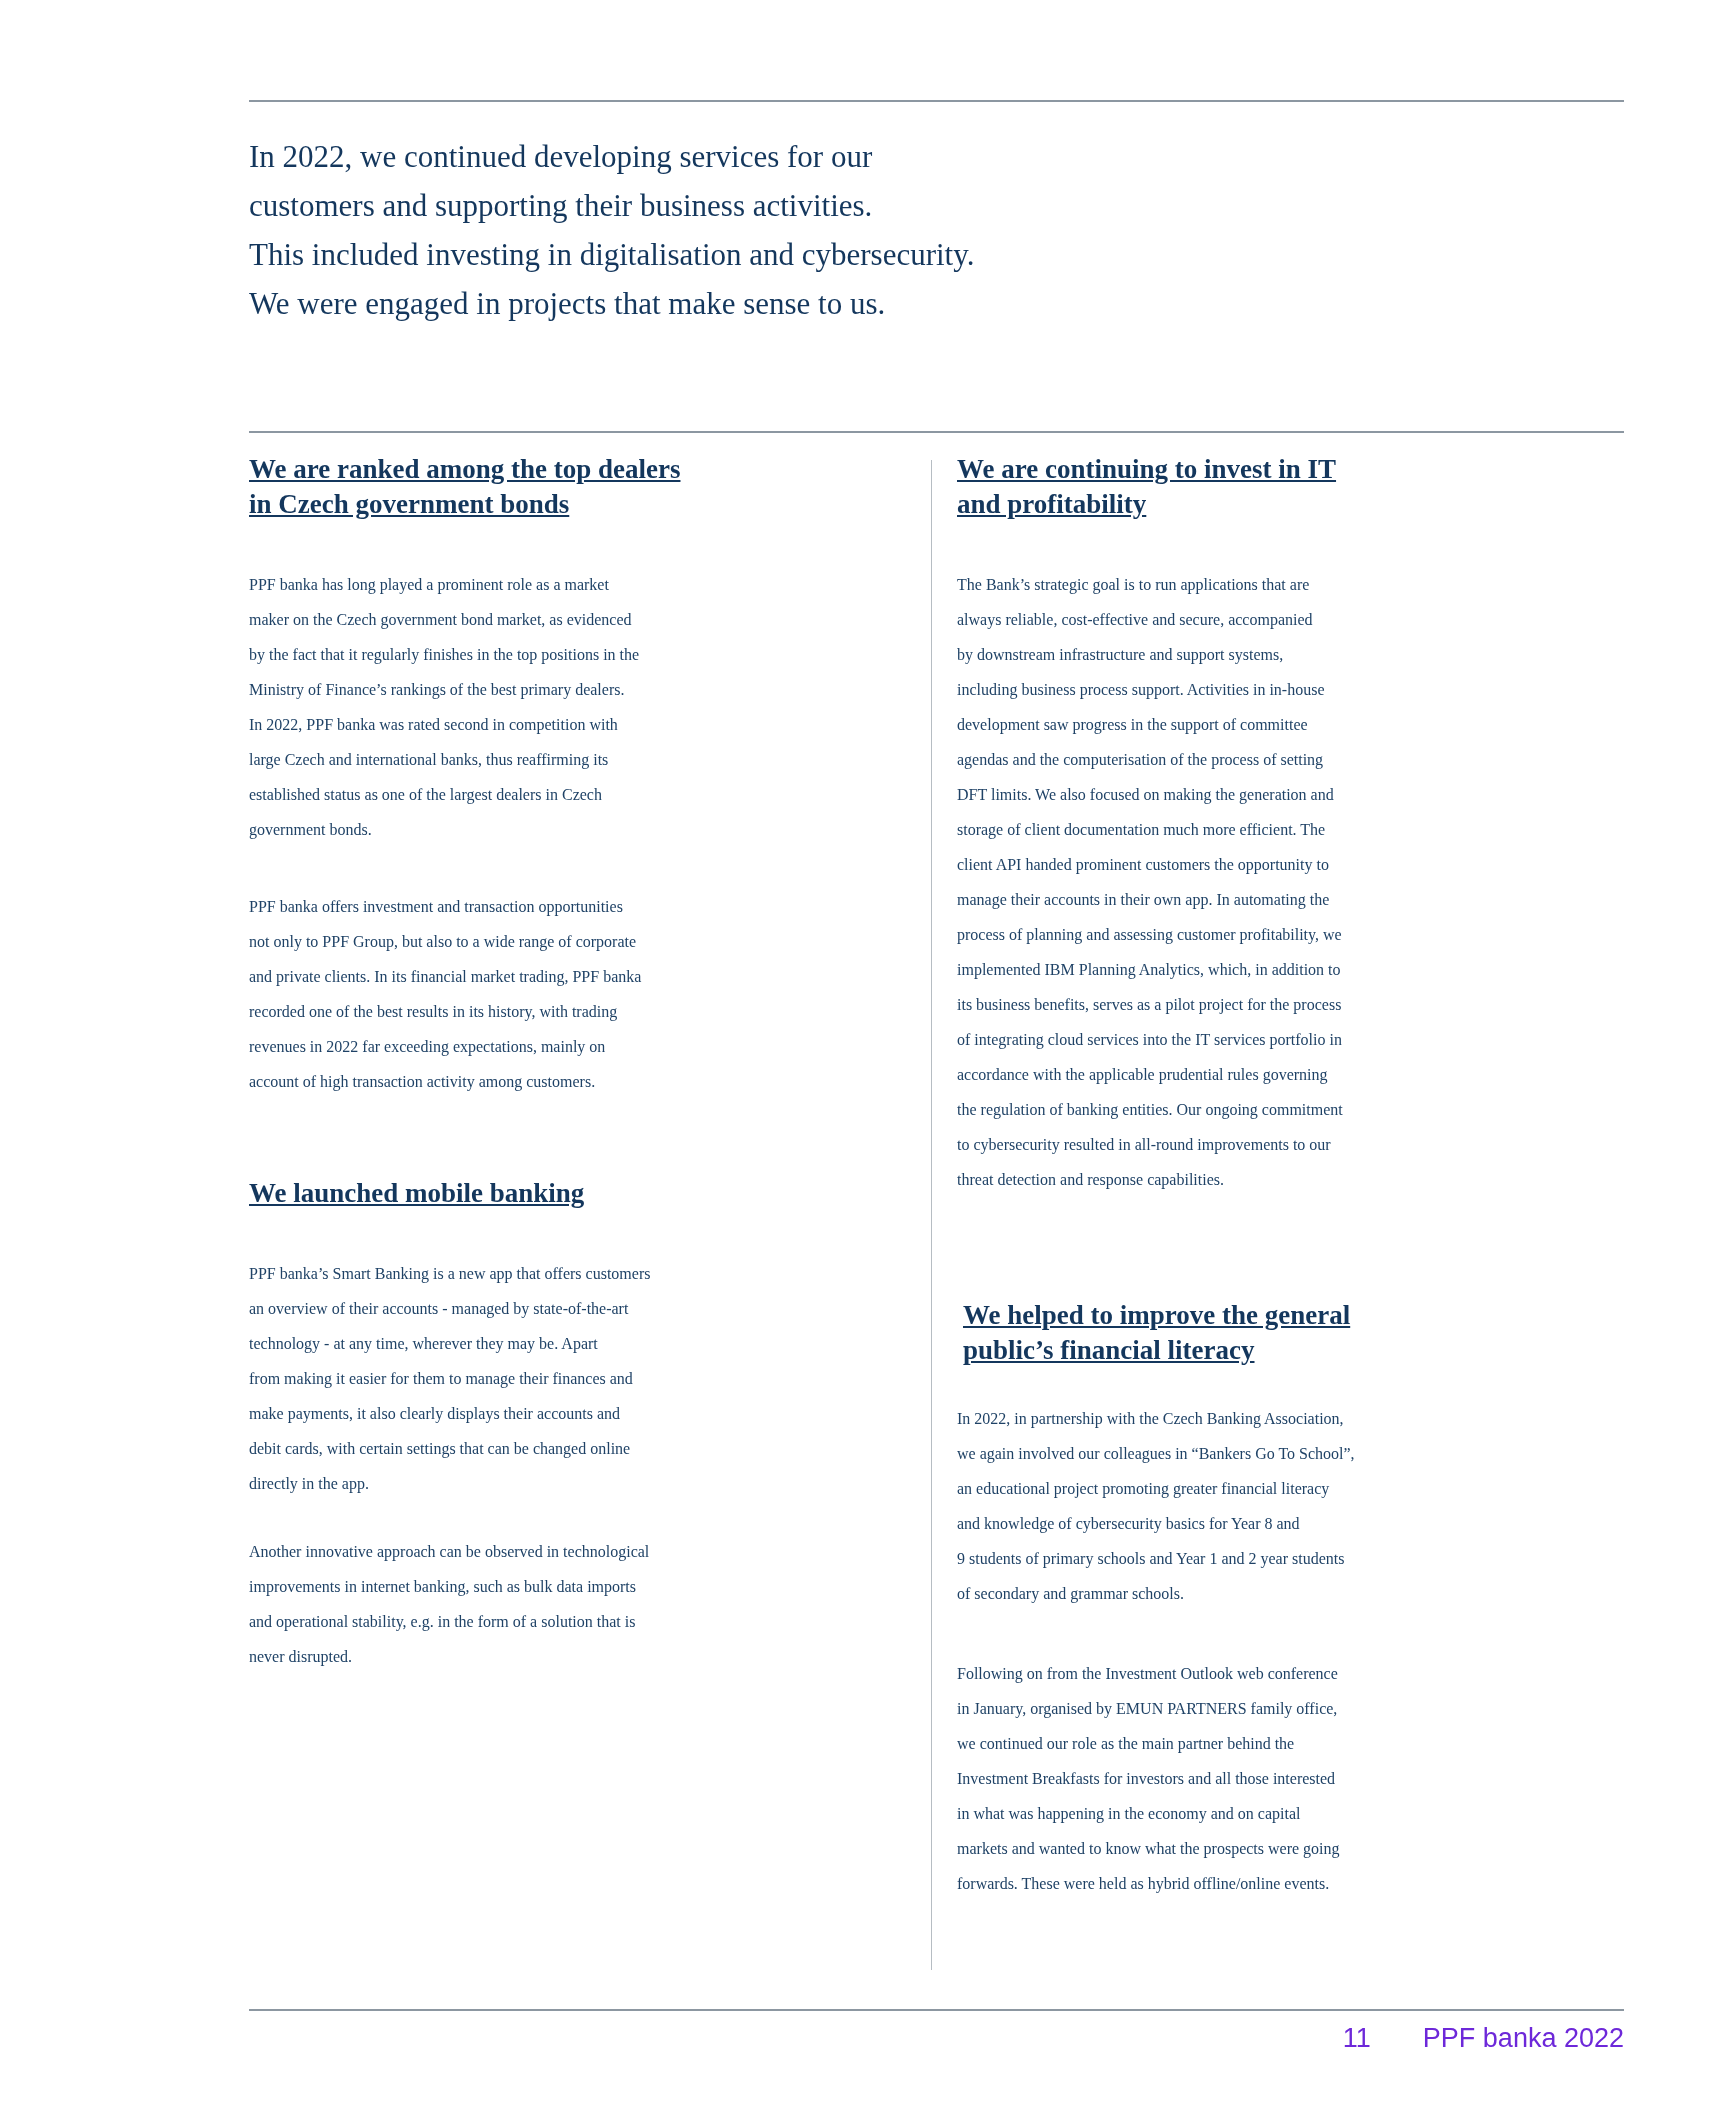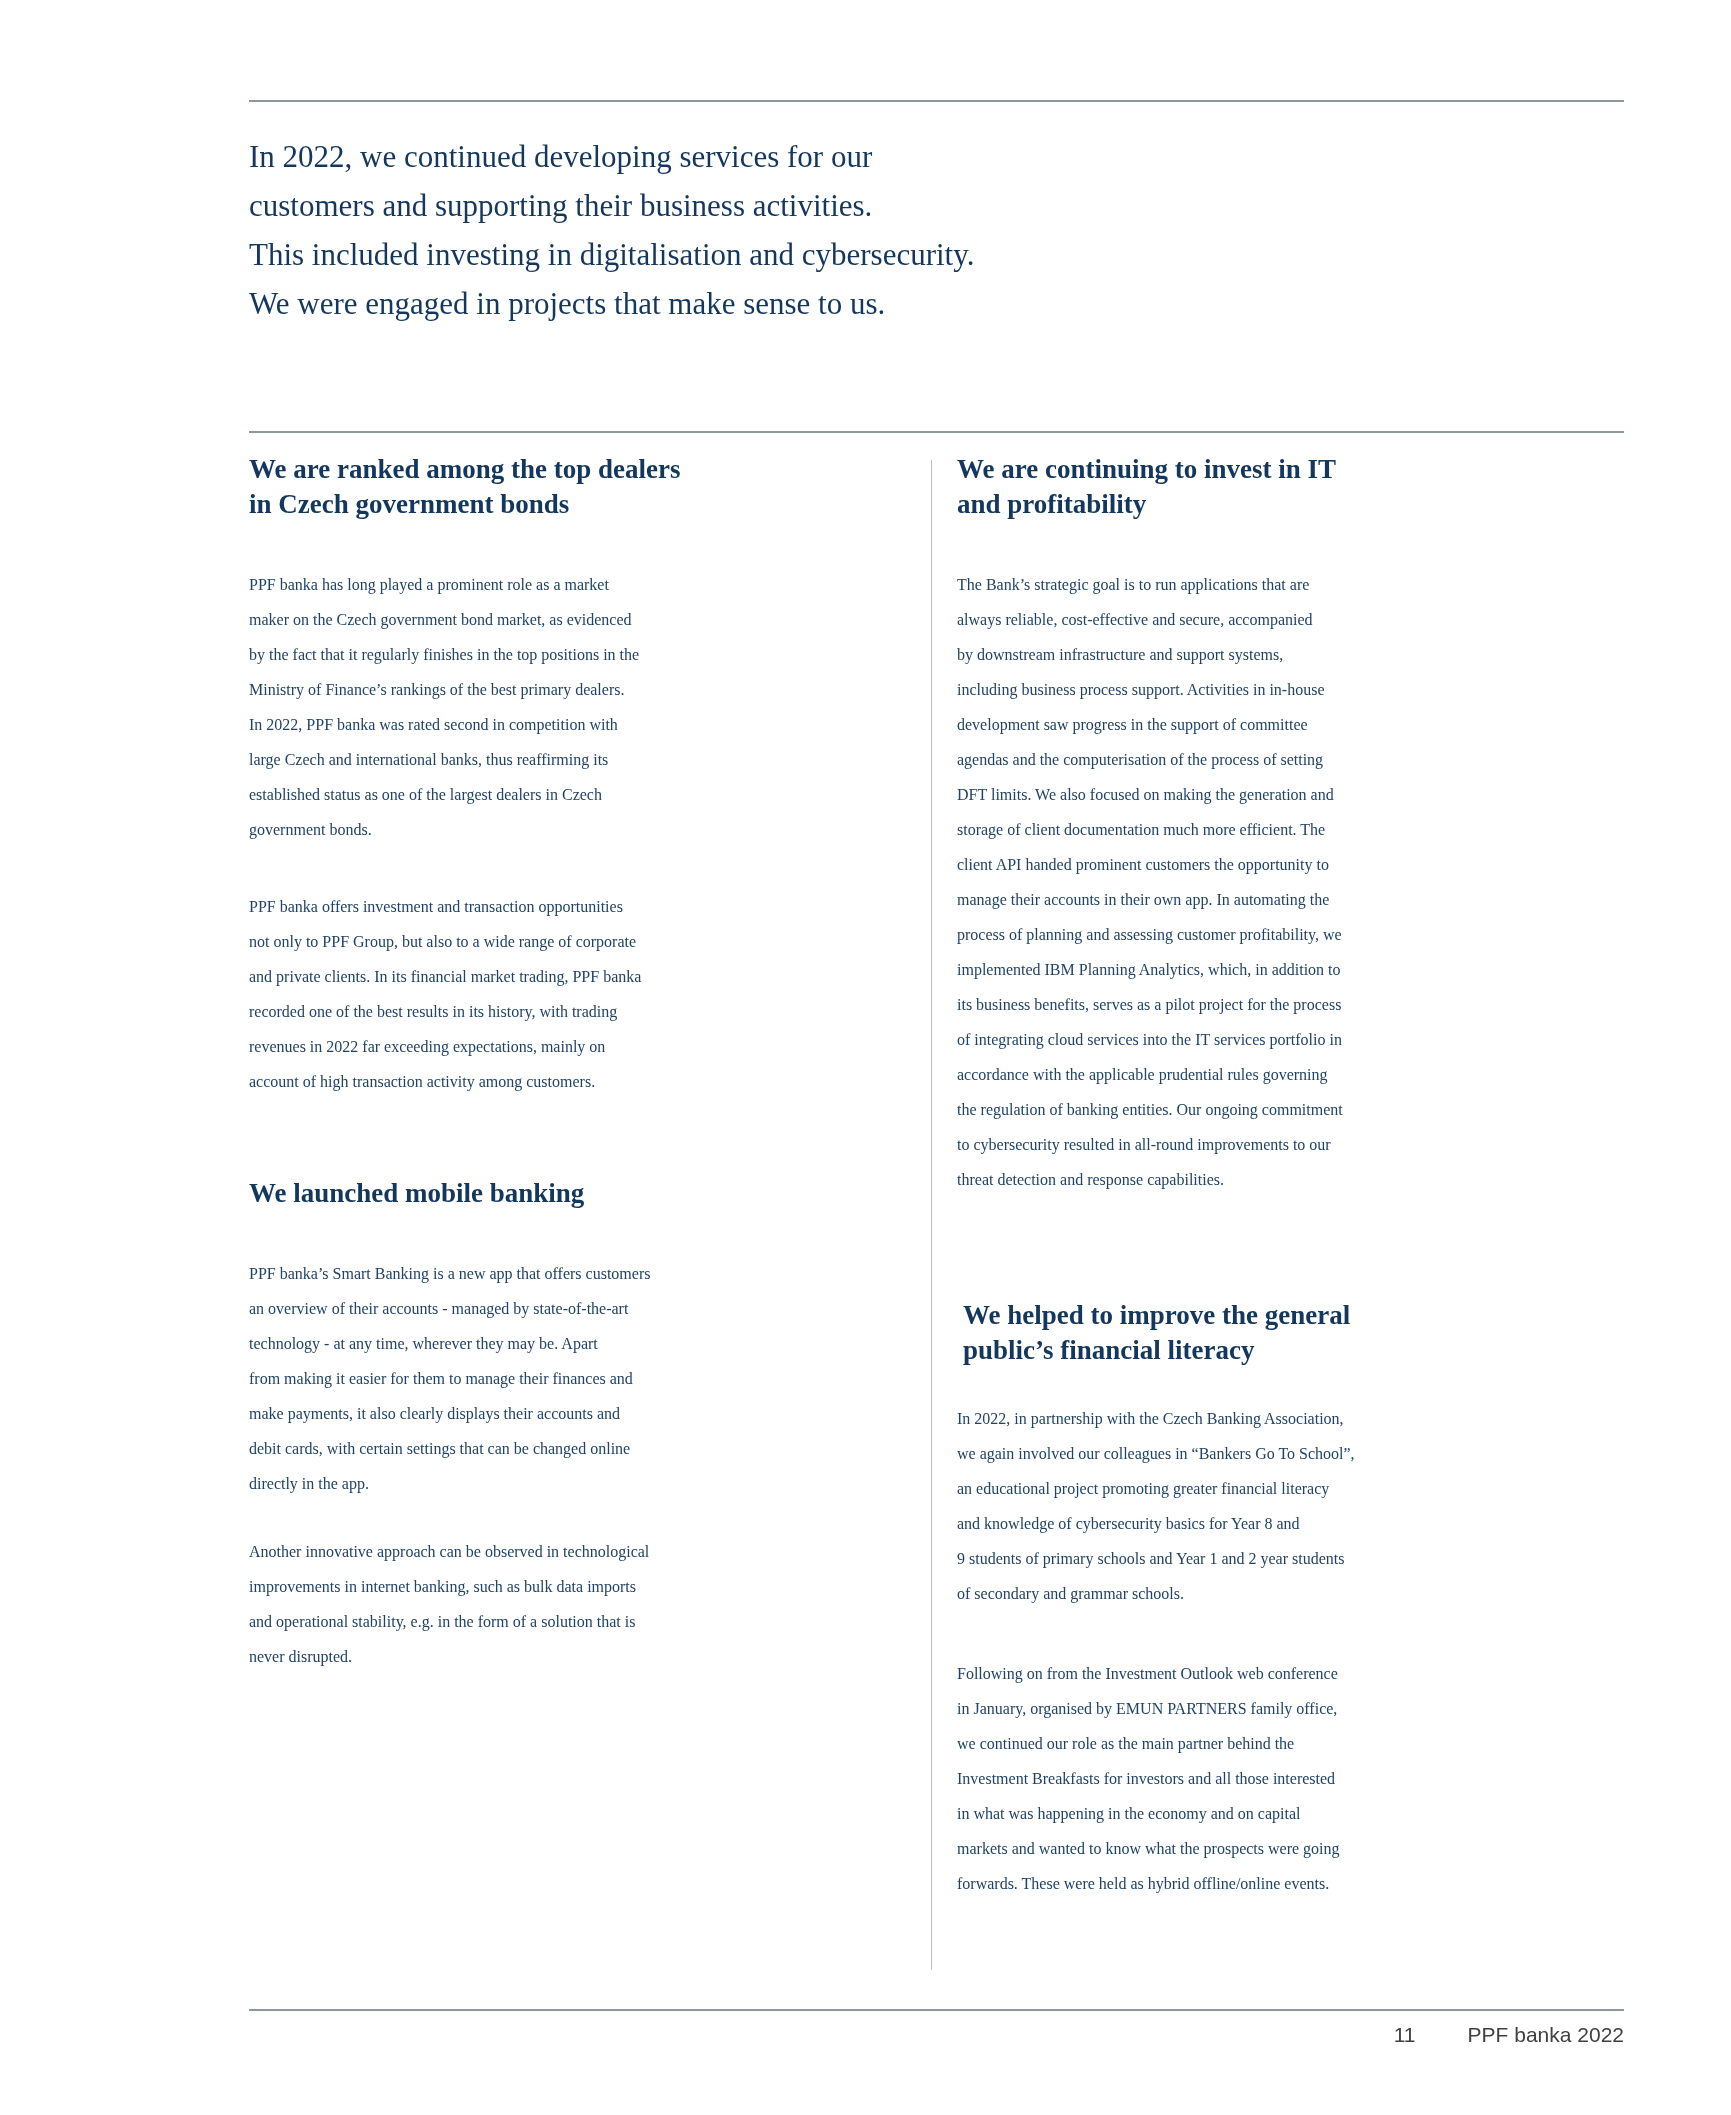--- a/index.html
+++ b/index.html
@@ -49,20 +49,21 @@
     height: 1510px;
     background: #b6bdc3;
   }
   h2 {
     margin: 0;
     font-size: 27px;
     line-height: 35px;
     font-weight: 700;
     color: #14375d;
     white-space: pre-line;
+    text-decoration: underline;
   }
   p {
     margin: 0;
     font-size: 16px;
     line-height: 35px;
     white-space: pre-line;
   }
   .mt-50  { margin-top: 45px; }
   .mt-46  { margin-top: 42px; font-family: Liberation Serif, serif; }
   .mt-48  { margin-top: 33px; }
@@ -72,22 +73,22 @@
   .footer {
     position: absolute;
     left: 249px;
     top: 2023px;
     width: 1375px;
     display: flex;
     justify-content: flex-end;
     align-items: baseline;
     gap: 52px;
     font-family: "Liberation Sans", "DejaVu Sans", sans-serif;
-    font-size: 21px;
-    color: #404040;
+    font-size: 27px;
+    color: #6d28d9;
   }
 </style>
 </head>
 <body>
 
 <div class="page">
 
   <div class="rule rule-top"></div>
 
   <h1 class="intro">In 2022, we continued developing services for our

